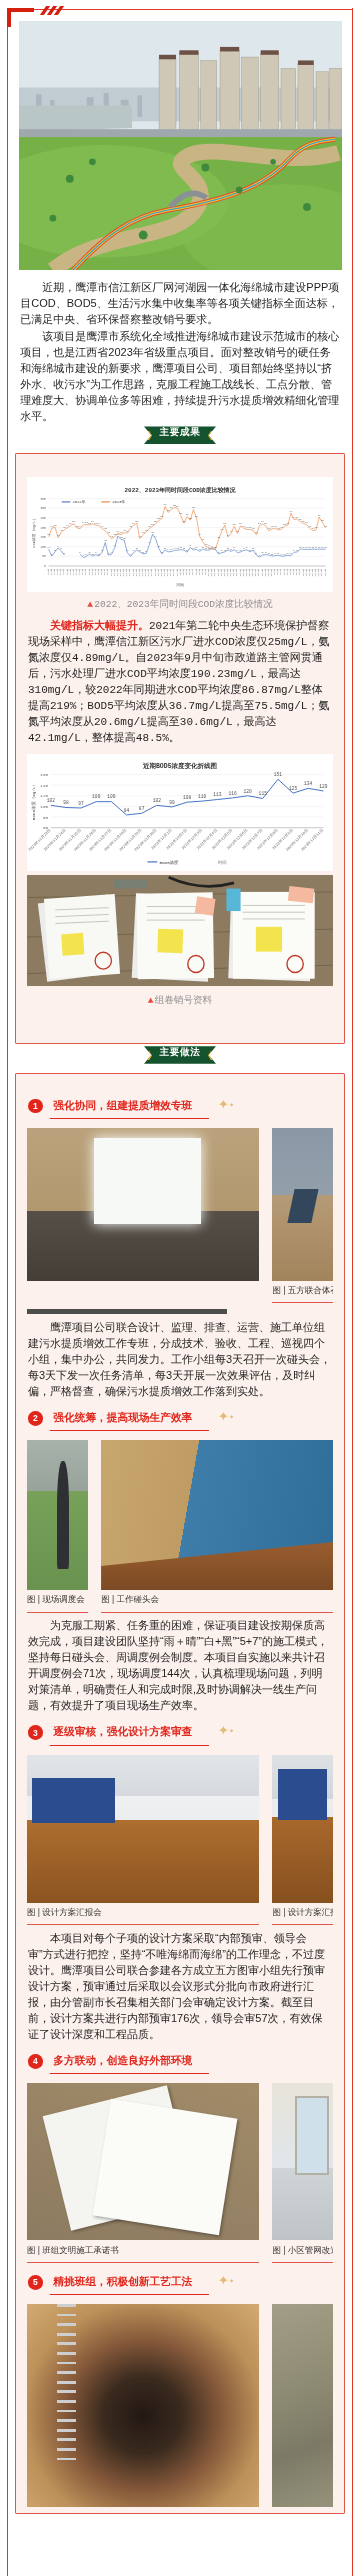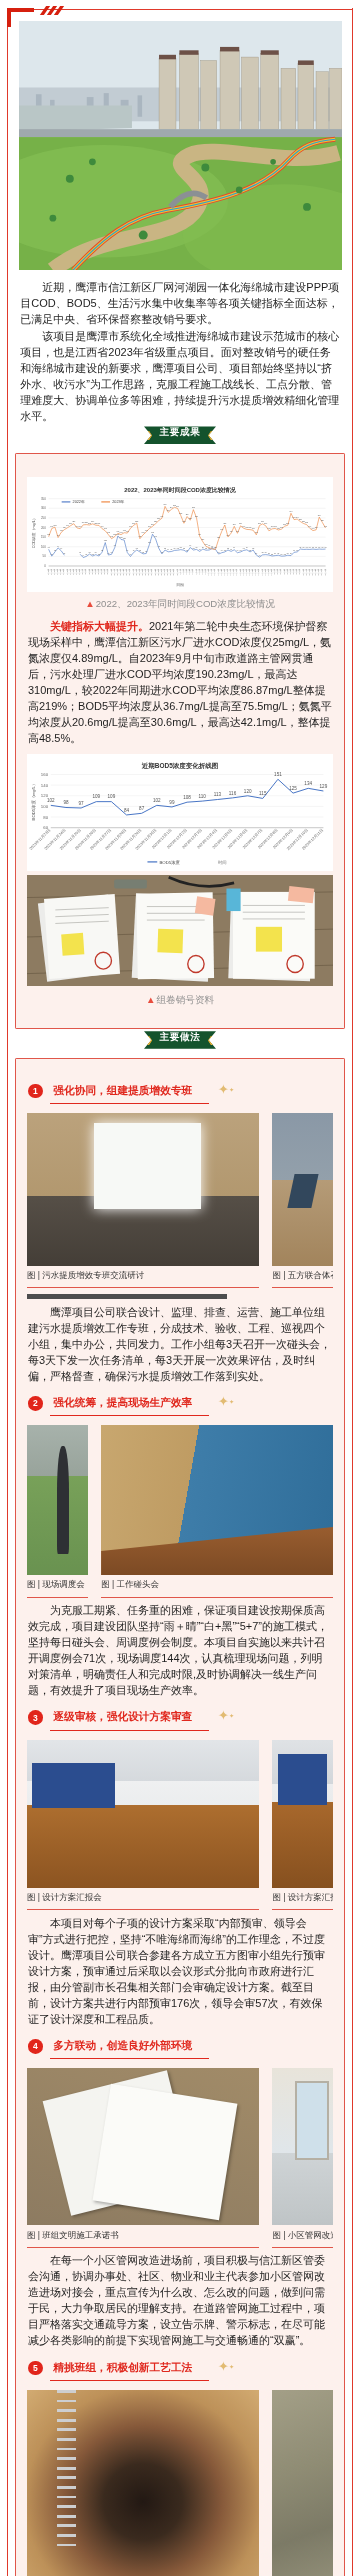--- a/index.html
+++ b/index.html
@@ -21,21 +21,21 @@
   .intro p,.body-p{font-size:11px;line-height:16px;color:#1f1f1f;text-indent:2em;margin:0 0 1.1px;}
   
   .badge{position:relative;width:72px;height:17.5px;margin:2px auto 9px;background:#14532d;
          clip-path:polygon(0 0,100% 0,calc(100% - 7.3px) 50%,100% 100%,0 100%,7.3px 50%);
          display:flex;justify-content:center;}
   .badge span.t{color:#fff;font-weight:bold;font-size:9.6px;letter-spacing:0.6px;}
   .badge .arw{position:absolute;top:2.3px;font-size:9px;font-weight:bold;color:#f6b433;line-height:13px;}
   .badge .arw.l{left:1.7px;} .badge .arw.r{right:1.7px;}
   
   .box{margin:0 15.2px;border:1.1px solid #e0564a;background:#fdf1ed;border-radius:1.1px;padding:0 10.7px;}
-  .box.results{padding-top:22.6px;padding-bottom:15px;}
+  .box.results{padding-top:22.6px;padding-bottom:30px;font-family:Liberation Mono, monospace;}
   .box.methods{padding-top:12.4px;padding-bottom:5.6px;}
   .chart-card{background:#fff;padding:2.3px 1.1px;}
   .chart-card svg{display:block;width:100%;}
   .chart-caption{margin:5.6px 0 6.8px;text-align:center;font-size:9.6px;color:#8f8f8f;}
   .chart-caption .tri{color:#e84c3d;margin-right:1.1px;}
   .box .body-p{margin:4.5px 1.1px 8px;}
   .lead{color:#e0281e;font-weight:bold;}
   .photo-docs{margin:3.4px 0 2.3px;}
   .photo-docs svg{display:block;width:100%;height:111px;}
   
@@ -583,21 +583,20 @@
   <section class="box methods" id="methods-box">
   <div class="method">
     <div class="m-head">
       <span class="m-num num">1</span>
       <span class="m-title">强化协同，组建提质增效专班</span>
       <span class="sparkle">✦<small>✦</small></span>
     </div>
     <div class="m-photos">
       <div class="m-col left">
         <div class="ph ph-train" style="height: 153px;"></div>
-        <div class="cap"><span class="cap-text">图 | 污水提质增效专班交流研讨</span></div>
       </div>
       <div class="m-col right">
         <div class="ph ph-joint" style="height: 153px;"></div>
         <div class="cap"><span class="cap-text">图 | 五方联合体召开</span></div>
       </div>
     </div>
     <div class="gray-bar wide"></div>
     <p class="body-p m-para"><span class="ptext">鹰潭项目公司联合设计、监理、排查、运营、施工单位组建污水提质增效工作专班，分成技术、验收、工程、巡视四个小组，集中办公，共同发力。工作小组每3天召开一次碰头会，每3天下发一次任务清单，每3天开展一次效果评估，及时纠偏，严格督查，确保污水提质增效工作落到实处。</span></p>
   </div>
 
@@ -651,21 +650,20 @@
       <div class="m-col left">
         <div class="ph ph-papers" style="height: 157px;"></div>
         <div class="cap"><span class="cap-text">图 | 班组文明施工承诺书</span></div>
       </div>
       <div class="m-col right">
         <div class="ph ph-office" style="height: 157px;"></div>
         <div class="cap"><span class="cap-text">图 | 小区管网改造进</span></div>
       </div>
     </div>
 
-    <p class="body-p m-para"><span class="ptext">在每一个小区管网改造进场前，项目积极与信江新区管委会沟通，协调办事处、社区、物业和业主代表参加小区管网改造进场对接会，重点宣传为什么改、怎么改的问题，做到问需于民，大力争取居民的理解支持。在道路管网施工过程中，项目严格落实交通疏导方案，设立告示牌、警示标志，在尽可能减少各类影响的前提下实现管网施工与交通畅通的“双赢”。</span></p>
   </div>
 
   <div class="method">
     <div class="m-head">
       <span class="m-num num">5</span>
       <span class="m-title">精挑班组，积极创新工艺工法</span>
       <span class="sparkle">✦<small>✦</small></span>
     </div>
     <div class="m-photos">
       <div class="m-col left">

